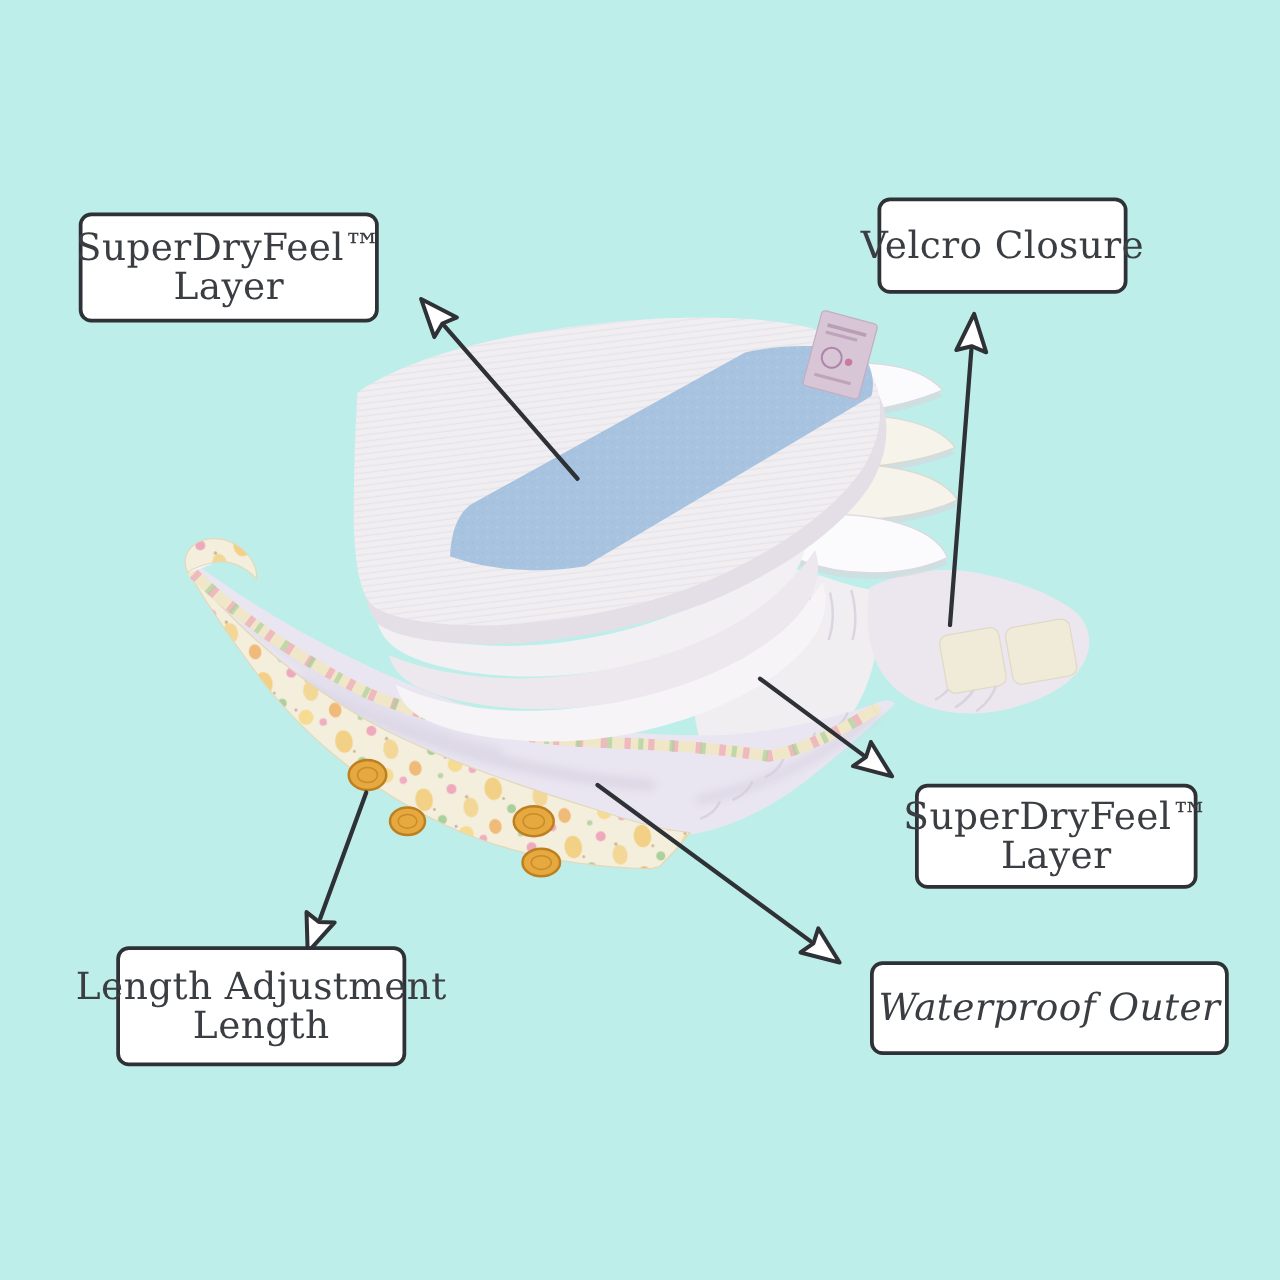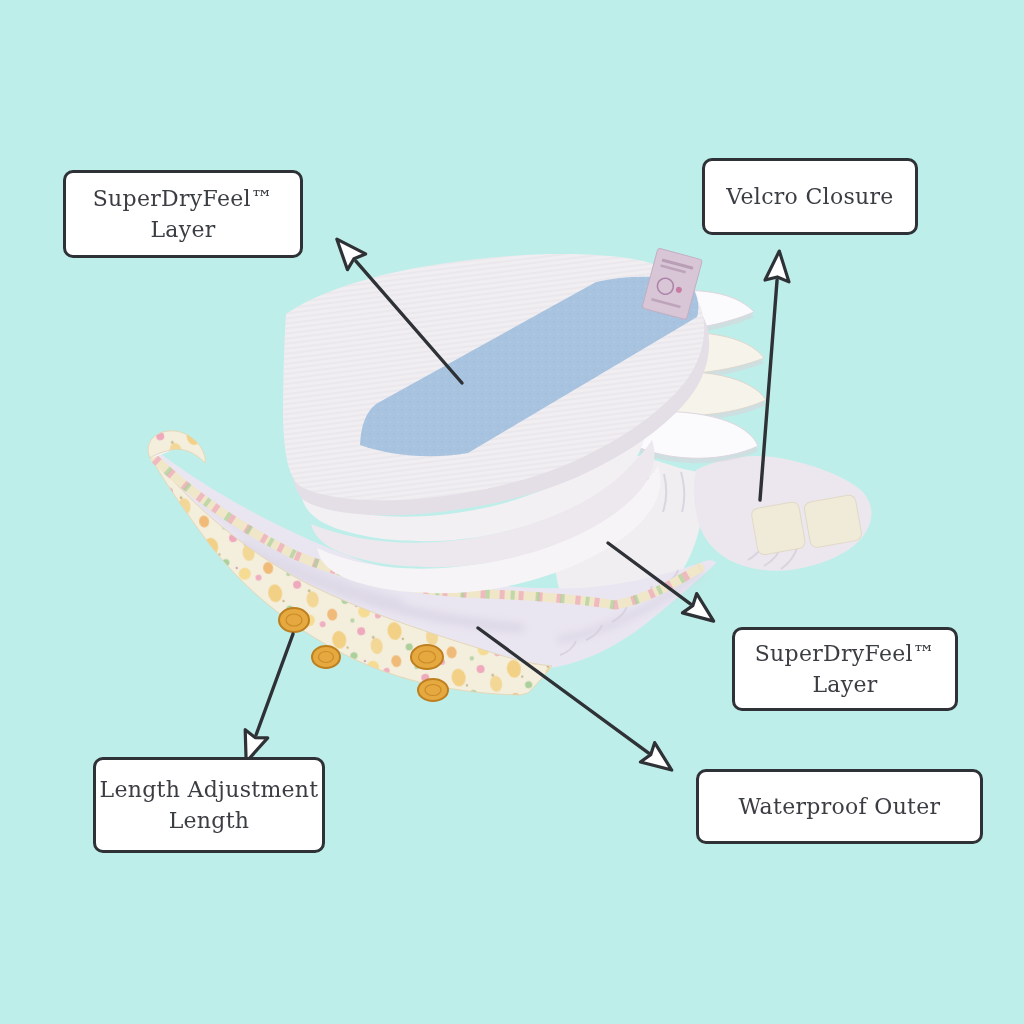--- a/index.html
+++ b/index.html
@@ -38,21 +38,21 @@
   
   .label{
     position:absolute;
     box-sizing:border-box;
     background:var(--label-bg,#fff);
     border:3px solid var(--outline,#2e3135);
     border-radius:10px;
     display:flex;flex-direction:column;
     align-items:center;justify-content:center;
     color:var(--label-text,#3a3d42);
-    font-size:22px;line-height:31px;
+    font-size:30px;line-height:31px;
     text-align:center;white-space:nowrap;
     letter-spacing:.3px;
   }
 </style>
 </head>
 <body>
 
 <div class="canvas">
 
   <svg id="scene" width="1024" height="1024" viewBox="0 0 1024 1024">
@@ -239,28 +239,28 @@
         <line class="arrow-line" x1="478" y1="628" x2="648.3231400497315" y2="752.9036360364698"></line>
         <use href="#arrowhead" transform="translate(658,760) rotate(36.3)"></use>
       </g>
   </svg>
 
   <div id="label-layer">
       <div class="label" style="left: 63px; top: 170px; width: 240px; height: 88px;">
         <span>SuperDryFeel™</span>
         <span>Layer</span>
       </div>
-      <div class="label" style="left: 702px; top: 158px; width: 216px; height: 77px;">
+      <div class="label" style="left: 702px; top: 158px; width: 200px; height: 77px;">
         <span>Velcro Closure</span>
       </div>
       <div class="label" style="left: 732px; top: 627px; width: 226px; height: 84px;">
         <span>SuperDryFeel™</span>
         <span>Layer</span>
       </div>
       <div class="label" style="left: 93px; top: 757px; width: 232px; height: 96px;">
         <span>Length Adjustment</span>
         <span>Length</span>
       </div>
-      <div class="label" style="left: 696px; top: 769px; width: 287px; height: 75px;">
+      <div class="label" style="left: 696px; top: 769px; width: 287px; height: 75px; font-style: italic;">
         <span>Waterproof Outer</span>
       </div>
     </div>
 </div>
 
 </body></html>

